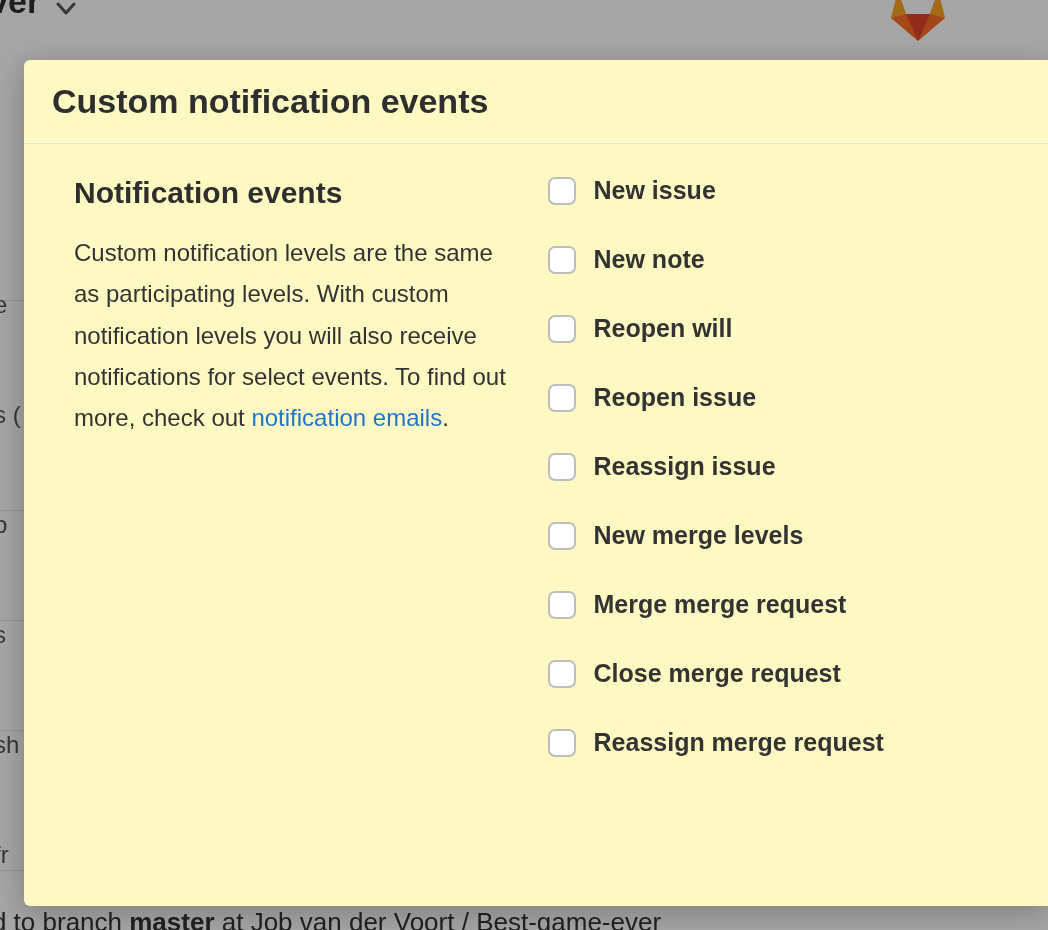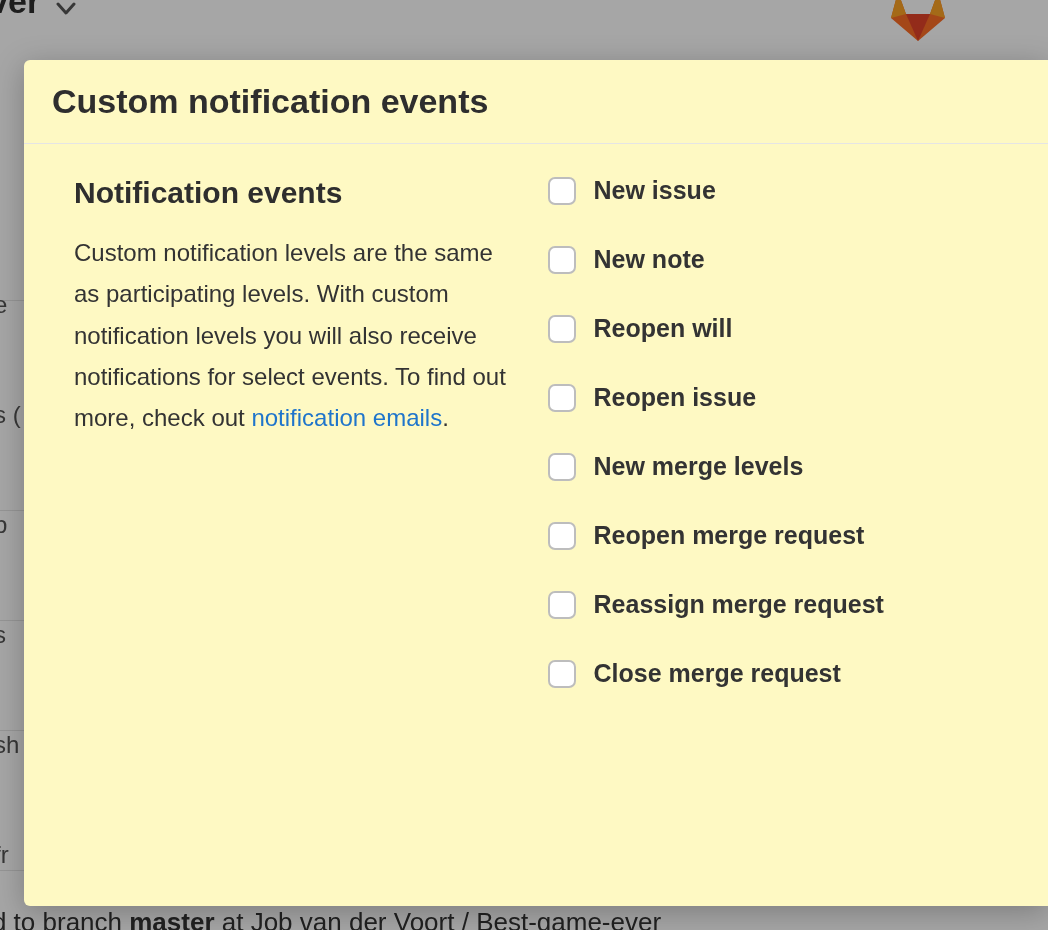--- a/index.html
+++ b/index.html
@@ -198,29 +198,33 @@
       <div class="event-row">
         <input type="checkbox" class="cb" style="">
         <label class="event-label">Reopen will</label>
       </div>
       <div class="event-row">
         <input type="checkbox" class="cb" style="">
         <label class="event-label">Reopen issue</label>
       </div>
       <div class="event-row">
         <input type="checkbox" class="cb" style="">
+        <label class="event-label">Reassign issue</label>
+      </div>
+      <div class="event-row">
+        <input type="checkbox" class="cb" style="">
         <label class="event-label">New merge levels</label>
       </div>
       <div class="event-row">
         <input type="checkbox" class="cb" style="">
-        <label class="event-label">Reopen merge request</label>
+        <label class="event-label">Merge merge request</label>
+      </div>
+      <div class="event-row">
+        <input type="checkbox" class="cb" style="">
+        <label class="event-label">Close merge request</label>
       </div>
       <div class="event-row">
         <input type="checkbox" class="cb" style="">
         <label class="event-label">Reassign merge request</label>
       </div>
-      <div class="event-row">
-        <input type="checkbox" class="cb" style="">
-        <label class="event-label">Close merge request</label>
-      </div>
     </div>
   </div>
 </div>
 
 </body></html>

